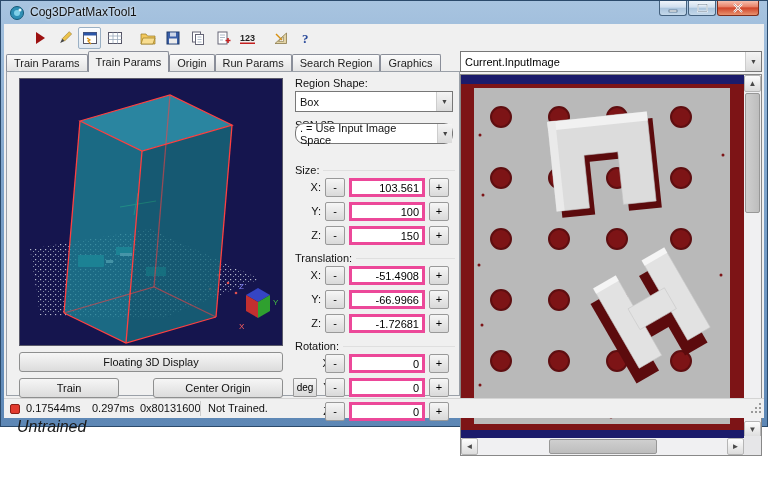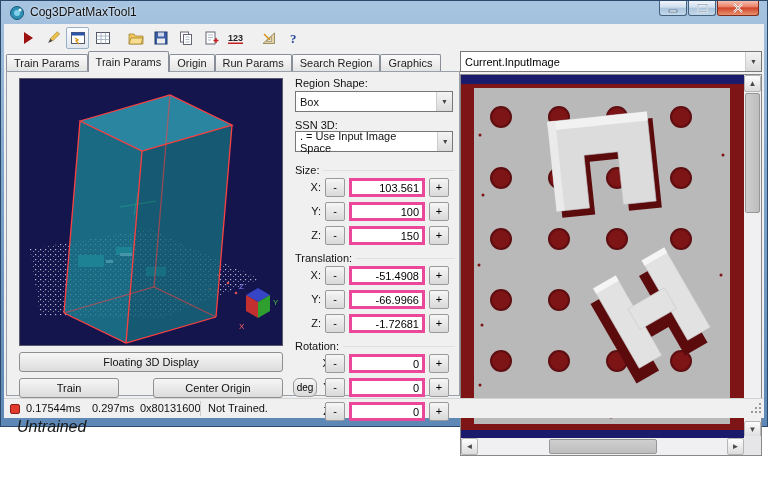--- a/index.html
+++ b/index.html
@@ -18,21 +18,21 @@
     border-radius:0 0 3px 3px; display:flex; align-items:center; justify-content:center;
     background:linear-gradient(#eef4fa 0%,#cfdeee 45%,#aac4dd 50%,#c4d8ea 100%); margin-left:1px; }
   .winbtn.min, .winbtn.max { width:28px; }
   .winbtn.close { width:42px;
     background:linear-gradient(#f7bfae 0%,#e8836a 40%,#d0452a 50%,#e8926f 100%);
     border-color:#7e2d1c; }
   
   .client { position:absolute; left:3px; right:3px; top:23px; bottom:8px;
     background:#f0f0f0; display:flex; flex-direction:column; }
   
-  .toolbar { height:27px; display:flex; align-items:center; padding-left:12px; gap:2px; }
+  .toolbar { height:27px; display:flex; align-items:center; padding-left:12px; gap:2px;margin-left:12px; }
   .tbi { width:23px; height:22px; display:flex; align-items:center; justify-content:center; }
   .tbi.boxed { border:1px solid #9ab0c4; border-radius:2px;
     background:linear-gradient(#fbfcfe,#dfe7f0); }
   .tbsep { width:6px; height:18px; }
   
   .workarea { flex:1; position:relative; }
   .tabstrip { position:absolute; left:2px; top:0; width:454px; height:21px; }
   .tab { display:inline-block; height:18px; line-height:17px; padding:0 7px; font-size:11px;
     color:#222; background:linear-gradient(#fbfbfb,#e2e2e2); border:1px solid #8a8e99;
     border-bottom:none; border-radius:2px 2px 0 0; vertical-align:bottom; position:relative; }
@@ -57,21 +57,21 @@
   .combo .arr { margin-left:auto; width:16px; height:100%; display:flex; align-items:center;
     justify-content:center; font-size:7px; color:#444; border-left:1px solid #cdcdcd;
     background:linear-gradient(#f4f4f4,#dadada); }
   .spinrow { position:absolute; left:0; width:164px; height:20px; }
   .axl { position:absolute; left:8px; width:20px; top:3px; text-align:right; }
   .rot .axl { left:24px; width:16px; }
   .spb { position:absolute; top:0; width:20px; height:19px; font-size:11px; line-height:11px;
     background:linear-gradient(#f6f6f6,#d9d9d9); border:1px solid #999; border-radius:2px; }
   .spb.minus { left:32px; } .spb.plus { left:136px; }
   .degb { position:absolute; left:0px; top:0; width:24px; height:19px; font-size:10px;
-    background:linear-gradient(#f6f6f6,#d9d9d9); border:1px solid #999; border-radius:6px; }
+    background:linear-gradient(#f6f6f6,#d9d9d9); border:1px solid #999; border-radius:1px; }
   .spin-input { position:absolute; left:56px; top:0; width:76px; height:19px;
     border:3px solid #ec4899; background:#fff; font-size:11px; text-align:right;
     padding-right:3px; font-family:"Liberation Sans",sans-serif; }
   
   .right-pane { position:absolute; top:0; right:2px; width:302px; height:405px; }
   .img-frame { position:absolute; left:0; top:23px; width:302px; height:382px;
     border:1px solid #888; background:#1b1b6b; }
   .img-svg { position:absolute; left:0; top:0; }
   .vscroll { position:absolute; right:0; top:0; width:17px; height:363px; background:#f0f0f2; }
   .hscroll { position:absolute; left:0; bottom:0; height:17px; width:283px; background:#f0f0f2; }
@@ -268,21 +268,21 @@
 
         <div class="form">
 
           <span class="lbl" style="top:5px;">Region Shape:</span>
           <div class="combo" style="top:19px;">
             <span>Box</span>
             <span class="arr">▼</span>
           </div>
 
           <span class="lbl" style="top:47px;">SSN 3D:</span>
-          <div class="combo" style="top:59px;">
+          <div class="combo" style="top:51px;border-radius:9px;">
             <span>. = Use Input Image Space</span>
             <span class="arr">▼</span>
           </div>
 
           <span class="grouplabel" style="top:92px;">
               <span>Size:</span>
             </span>
           <div class="spinrow" style="top:106px;">
             <span class="axl">X:</span>
             <button class="spb minus">-</button>

